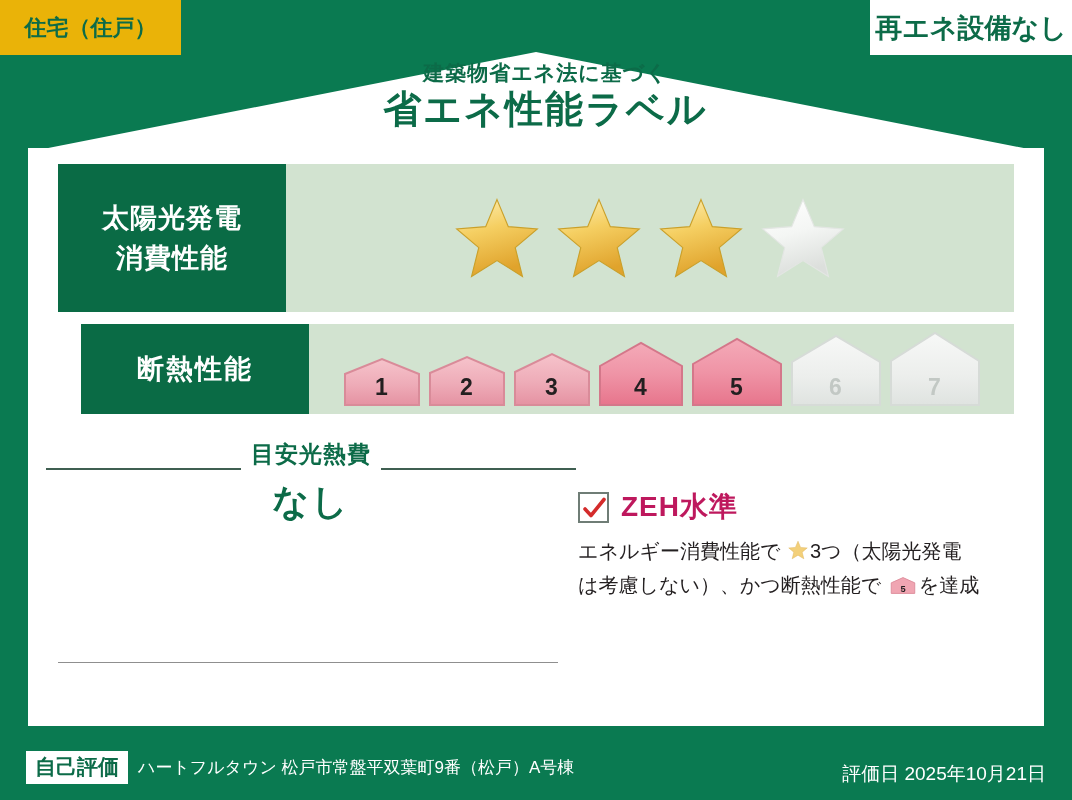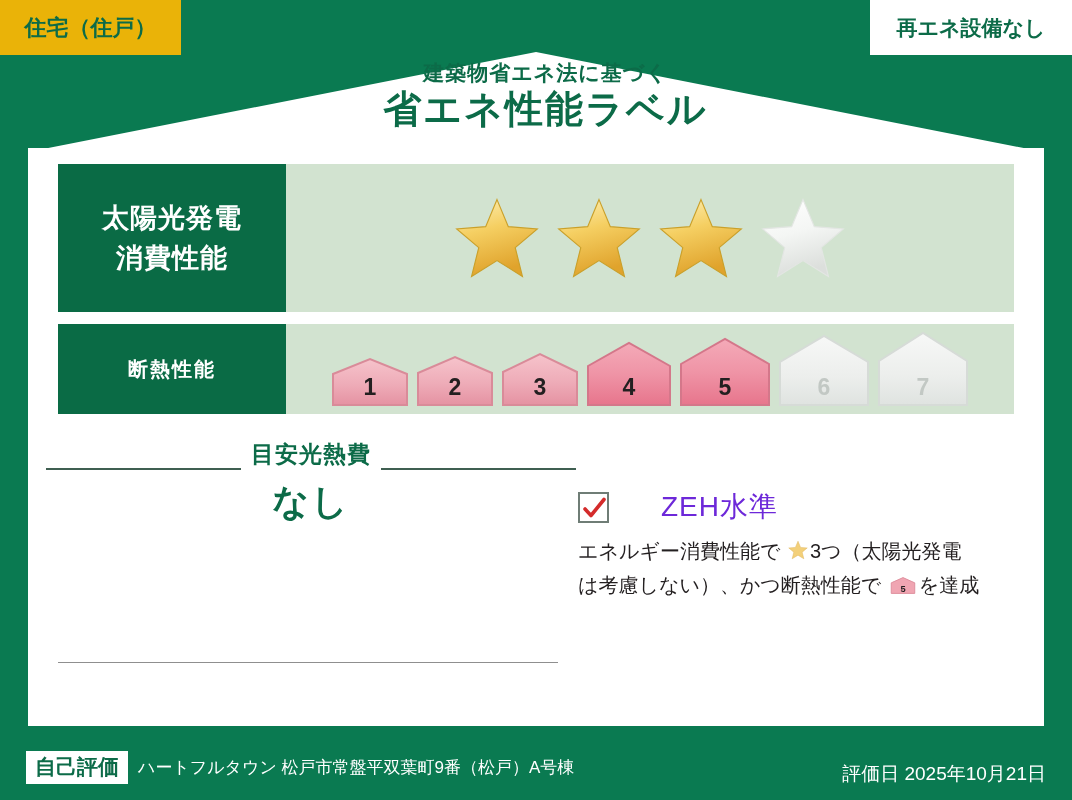--- a/index.html
+++ b/index.html
@@ -33,21 +33,21 @@
     letter-spacing: 0px;
   }
   
   .tag-right {
     position: absolute; right: 0; top: 0;
     width: 202px; height: 55px;
     background: #ffffff;
     display: flex; align-items: center; justify-content: center;
   }
   .tag-right span {
-    color: #0c6b48; font-size: 21px; font-weight: bold;
+    color: #0c6b48; font-size: 27px; font-weight: bold;
   }
 
   
   .title-block {
     position: absolute; left: 0; top: 60px; width: 1072px;
     text-align: center;
     padding-left: 19px;
   }
   .title-sub {
     color: #0c6b48; font-size: 21px; font-weight: bold;
@@ -76,21 +76,21 @@
   .row.insul  { top: 176px; height: 90px; }
 
   .row-label {
     background: #0a6b45;
     display: flex; flex-direction: column;
     align-items: center; justify-content: center;
     color: #ffffff; font-weight: bold;
     flex: 0 0 228px;
   }
   .row.energy .row-label { font-size: 27px; line-height: 40px; letter-spacing: 1px; }
-  .row.insul  .row-label { font-size: 20px; letter-spacing: 2px; }
+  .row.insul  .row-label { font-size: 27px; letter-spacing: 2px; margin-left: 23px; }
 
   .row-value {
     background: #d2e3d0;
     flex: 1 1 auto;
     display: flex; align-items: center;
   }
   .row.energy .row-value { justify-content: center; }
   .row.insul  .row-value { justify-content: center; }
 
   
@@ -148,23 +148,22 @@
   }
   .zeh-head { display: flex; align-items: center; gap: 12px; }
   .zeh-check {
     width: 31px; height: 31px;
     border: 2px solid #6f7d76;
     background: #ffffff;
     position: relative; flex: 0 0 31px;
   }
   .zeh-check svg { position: absolute; left: 2px; top: 2px; }
   .zeh-title {
-    color: #6d28d9; font-size: 28px; font-weight: normal;
+    color: #be185d; font-size: 28px; font-weight: bold;
     letter-spacing: 1px;
-    margin-left: 40px;
   }
   .zeh-desc {
     margin-top: 10px;
     color: #231f20; font-size: 20px;
     line-height: 31px;
     letter-spacing: 0px;
   }
   .zeh-desc .inline-star { display: inline-block; vertical-align: -3px; margin: 0 1px; }
   .zeh-desc .inline-house { display: inline-block; vertical-align: -4px; margin: 0 3px; }
 

